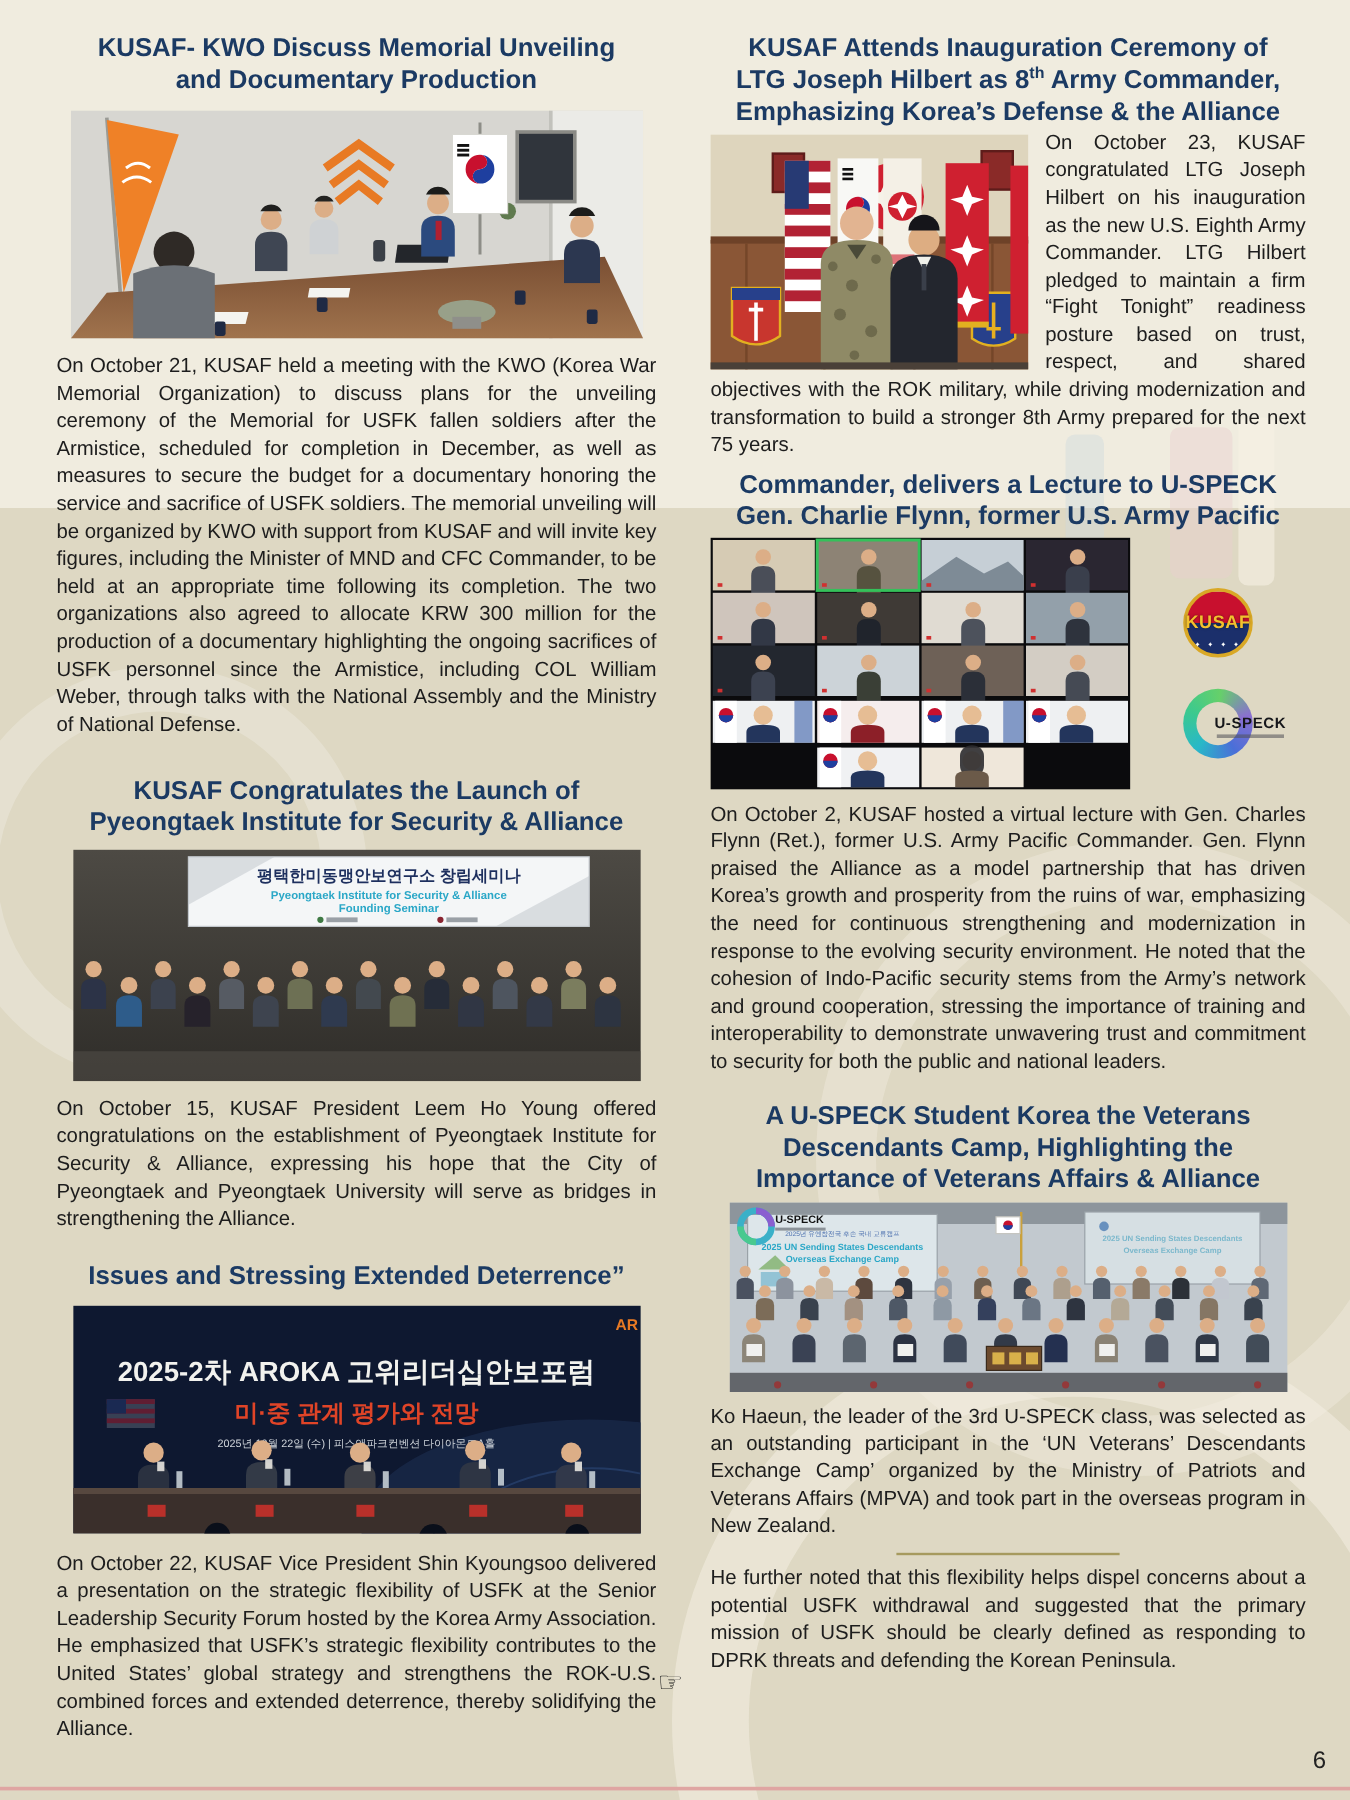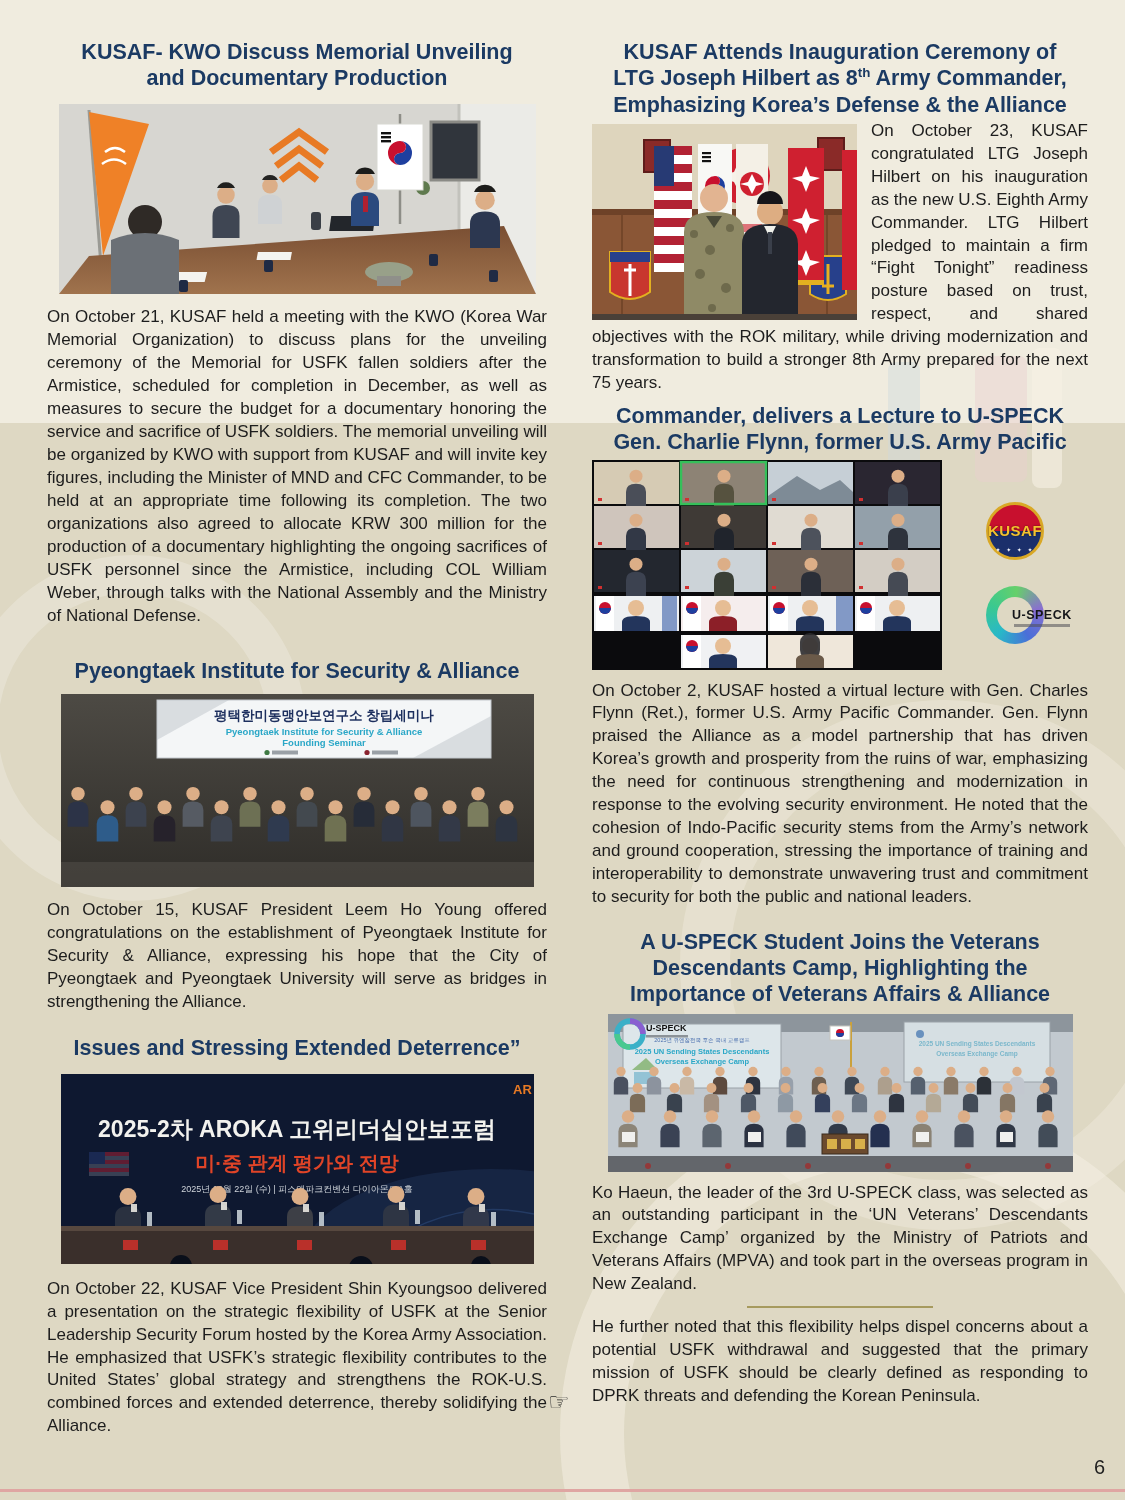--- a/index.html
+++ b/index.html
@@ -9,21 +9,21 @@
   
   .wm{position:absolute;border-radius:50%;pointer-events:none;z-index:0;}
   .wm1{left:560px;top:1100px;width:540px;height:540px;border:64px solid rgba(248,245,233,0.45);}
   .wm2{left:-40px;top:555px;width:270px;height:270px;border:38px solid rgba(255,255,255,0.22);}
   .wm3{left:680px;top:700px;width:430px;height:430px;border:50px solid rgba(245,241,228,0.35);}
   .bar{position:absolute;pointer-events:none;z-index:0;border-radius:8px;}
   .bar-blue{left:888px;top:362px;width:32px;height:118px;background:rgba(205,216,222,0.42);}
   .bar-pink{left:975px;top:356px;width:52px;height:126px;background:rgba(233,206,206,0.46);}
   .bar-cream{left:1032px;top:348px;width:30px;height:140px;background:rgba(246,241,228,0.6);}
 
-  .col{position:absolute;top:12px;z-index:1;}
+  .col{position:absolute;top:0;z-index:1;}
   .col-left{left:47px;width:500px;}
   .col-right{left:592px;width:496px;}
 
   .headline{font-weight:bold;color:#1b3a63;text-align:center;font-size:21.5px;line-height:1.22;margin:0;}
   .sup{vertical-align:super;font-size:0.62em;}
   .body{font-size:17px;line-height:1.35;color:#1d1d1d;text-align:justify;margin:0;}
   .photo{display:block;}
 
   .mt27{margin-top:27px;} .mt30{margin-top:30px;} .mt22{margin-top:22px;} .mt20{margin-top:20px;}
   .mt14{margin-top:14px;} .mt13{margin-top:13px;} .mt12{margin-top:12px;} .mt10{margin-top:10px;}
@@ -139,20 +139,21 @@
       <use href="#psn" x="406" y="84" width="40" height="60" color="#2c3750"></use>
       <path d="M415 88 a12 12 0 0 1 22 0 z" fill="#1c1c1a"></path>
 
       <circle cx="86" cy="118" r="17" fill="#2f2a26"></circle>
       <path d="M52 136 Q86 122 120 136 L120 190 L52 190 Z" fill="#6b7076"></path>
     </svg>
 
     <p class="body mt12">On October 21, KUSAF held a meeting with the KWO (Korea War Memorial Organization) to discuss plans for the unveiling ceremony of the Memorial for USFK fallen soldiers after the Armistice, scheduled for completion in December, as well as measures to secure the budget for a documentary honoring the service and sacrifice of USFK soldiers. The memorial unveiling will be organized by KWO with support from KUSAF and will invite key figures, including the Minister of MND and CFC Commander, to be held at an appropriate time following its completion. The two organizations also agreed to allocate KRW 300 million for the production of a documentary highlighting the ongoing sacrifices of USFK personnel since the Armistice, including COL William Weber, through talks with the National Assembly and the Ministry of National Defense.</p>
 
     <h2 class="headline mt30">
+      <span style="display:block">KUSAF Congratulates the Launch of</span>
       <span style="display:block">Pyeongtaek Institute for Security &amp; Alliance</span>
     </h2>
 
     <svg class="photo center mt10" width="473" height="193" viewBox="0 0 473 193">
       <defs>
         <linearGradient id="g2" x1="0" y1="0" x2="0" y2="1">
           <stop offset="0" stop-color="#4d4a44"></stop>
             <stop offset="1" stop-color="#2f2d29"></stop>
         </linearGradient>
       </defs>
@@ -467,21 +468,21 @@
         <div class="uspeck-logo">
           <span class="uspeck-label">U-SPECK</span>
           <span class="uspeck-sub"></span>
         </div>
       </div>
     </div>
 
     <p class="body mt10">On October 2, KUSAF hosted a virtual lecture with Gen. Charles Flynn (Ret.), former U.S. Army Pacific Commander. Gen. Flynn praised the Alliance as a model partnership that has driven Korea’s growth and prosperity from the ruins of war, emphasizing the need for continuous strengthening and modernization in response to the evolving security environment. He noted that the cohesion of Indo-Pacific security stems from the Army’s network and ground cooperation, stressing the importance of training and interoperability to demonstrate unwavering trust and commitment to security for both the public and national leaders.</p>
 
     <h2 class="headline mt20">
-      <span style="display:block">A U-SPECK Student Joins the Veterans</span>
+      <span style="display:block">A U-SPECK Student Korea the Veterans</span>
       <span style="display:block">Descendants Camp, Highlighting the</span>
       <span style="display:block">Importance of Veterans Affairs &amp; Alliance</span>
     </h2>
 
     <svg class="photo center mt6" width="465" height="158" viewBox="0 0 465 158">
       <rect width="465" height="158" fill="#c2c9cf"></rect>
       <rect width="465" height="18" fill="#8d959c"></rect>
       <g>
         <rect x="15" y="10" width="158" height="64" fill="#dde6ea" stroke="#9aa2a8"></rect>
         <text class="kotext" x="94" y="28" text-anchor="middle" font-size="5.5" fill="#4a6fae">2025년 유엔참전국 후손 국내 교류캠프</text>

